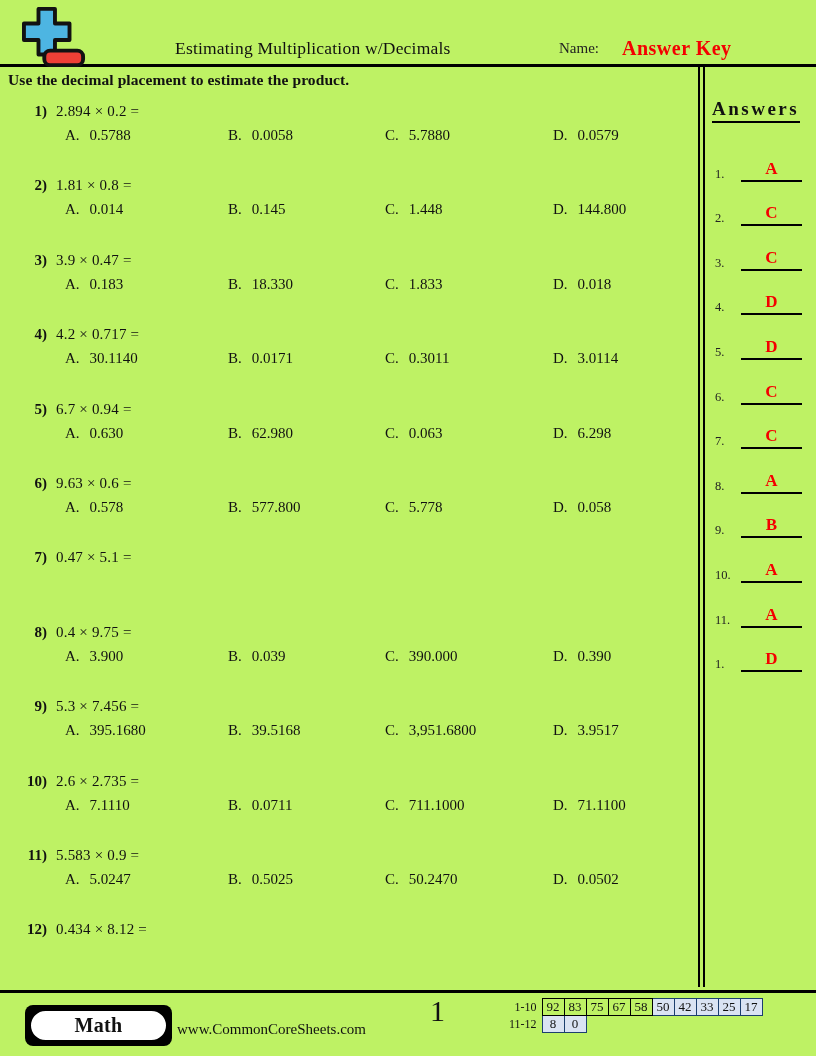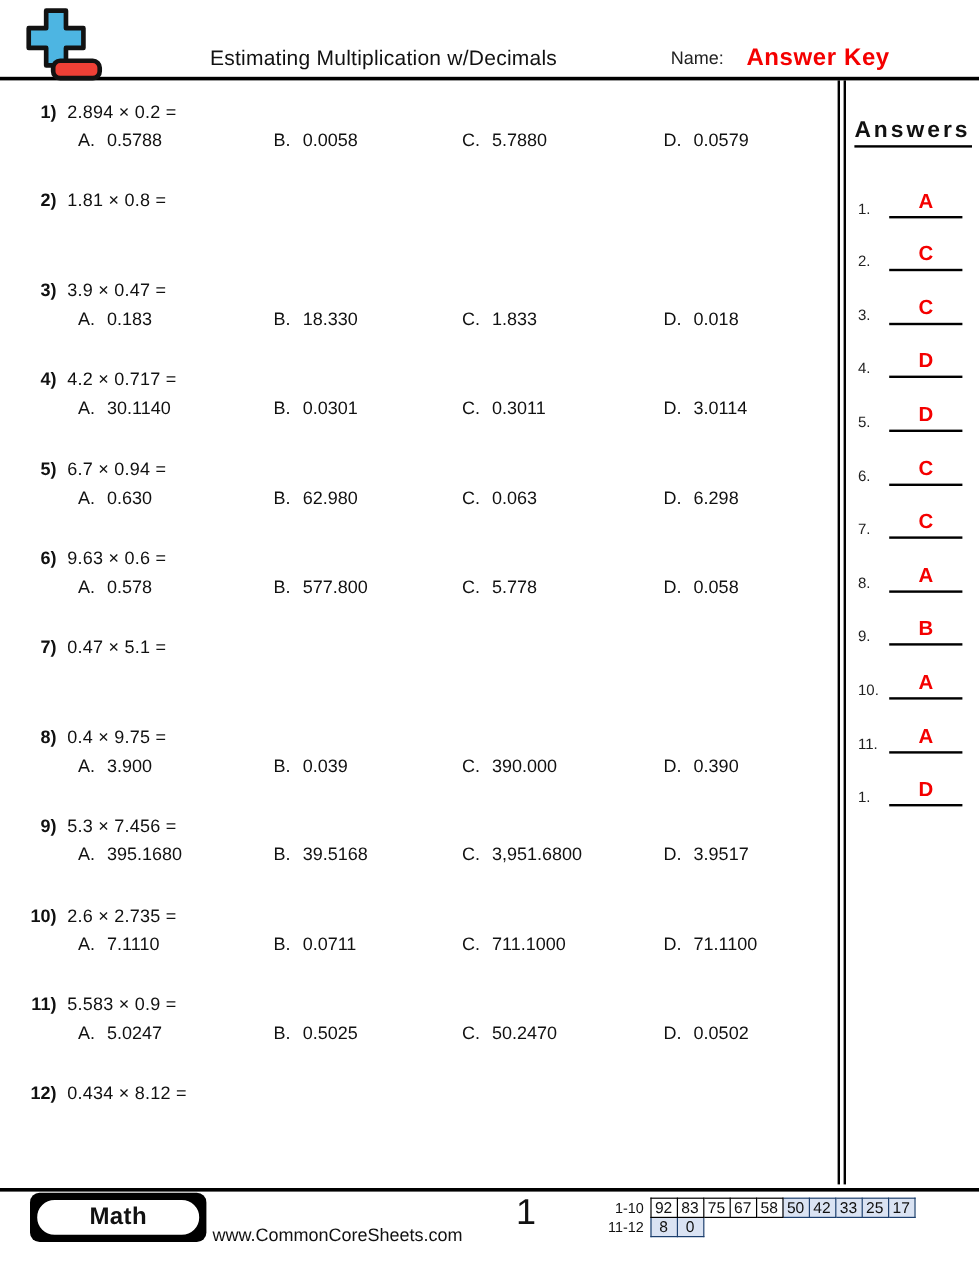--- a/index.html
+++ b/index.html
@@ -1,19 +1,19 @@
 <!DOCTYPE html>
 <html style="--accent_red: #f40000; --logo_blue: #4db5e2; --logo_red: #ee4036; --score_highlight: #dae3f3;"><head>
 <meta charset="utf-8">
 <style>
   * { margin:0; padding:0; box-sizing:border-box; }
   html,body { background:#e8e8e8; }
   .page {
-    width:816px; height:1056px; background:#ffffff; margin:0 auto;
-    font-family:Liberation Sans, sans-serif; color:#111; position:relative; overflow:hidden;
+    width:816px; height:1056px; background:#bef264; margin:0 auto;
+    font-family:Liberation Serif, serif; color:#111; position:relative; overflow:hidden;
   }
   
   .header { position:relative; height:67px; border-bottom:3px solid #000; }
   .logo { position:absolute; left:20px; top:6px; }
   .title { position:absolute; left:175px; bottom:5px; font-size:17.5px; letter-spacing:0.2px; }
   .name-label { position:absolute; left:559px; bottom:7px; font-size:15px; color:#222; }
   .name-value { position:absolute; left:622px; bottom:4px; font-size:20px; font-weight:700; color:var(--accent_red); letter-spacing:0.5px; }
   
   .body { display:flex; height:920px; }
   .main { width:698px; padding:4px 0 0 8px; }
@@ -29,21 +29,21 @@
   
   .problems { margin-top:13px; }
   .problem { height:74.4px; }
   .q-line { display:flex; font-size:15px; line-height:19px; }
   .q-num { width:48px; text-align:right; font-weight:700; padding-right:9px; flex:none; }
   .q-text { letter-spacing:0.2px;text-align:right; }
   .opts { display:grid; grid-template-columns:163px 157px 168px auto; padding-left:57px; margin-top:6px; font-size:15px; }
   .opt-l { margin-right:10px; }
   
   .footer { position:absolute; left:0; right:0; bottom:0; height:66px; border-top:3px solid #000; }
-  .math-badge { position:absolute; left:25px; top:1px; width:147px; height:41px; background:#000; border-radius:8px; }
+  .math-badge { position:absolute; left:25px; top:12px; width:147px; height:41px; background:#000; border-radius:8px; }
   .math-pill { position:absolute; left:4px; top:4px; right:4px; bottom:4px; background:#fff; border:2px solid #000; border-radius:18px; display:flex; align-items:center; justify-content:center; font-size:20px; font-weight:700; letter-spacing:0.3px; }
   .website { position:absolute; left:177px; top:28px; font-size:15px; }
   .page-num { position:absolute; left:430px; top:1px; font-size:30px; }
   .score { position:absolute; left:502px; top:5px; border-collapse:collapse; font-size:13px; }
   .score td { border:1.6px solid #000; width:22px; height:16px; text-align:center; padding:0 1px; }
   .score td.slabel { border:none; font-size:12px; text-align:right; padding-right:5px; width:40px; white-space:nowrap; }
   .score td[data-hl="true"] { background:var(--score_highlight); border-color:#1c3f6e; }
 </style>
 </head>
 <body>
@@ -58,20 +58,21 @@
       </svg>
     </div>
     <div class="title">Estimating Multiplication w/Decimals</div>
     <div class="name-label">Name:</div>
     <div class="name-value">Answer Key</div>
   </div>
 
   <div class="body">
 
     <div class="main">
+      <div class="instruction">Use the decimal placement to estimate the product.</div>
 
       <div class="problems">
 
           <div class="problem">
             <div class="q-line">
               <span class="q-num">1)</span>
               <span class="q-text">2.894 × 0.2 =</span>
             </div>
             <div class="opts">
               <span class="opt"><span class="opt-l">A.</span><span class="opt-v">0.5788</span></span>
@@ -79,20 +80,26 @@
               <span class="opt"><span class="opt-l">C.</span><span class="opt-v">5.7880</span></span>
               <span class="opt"><span class="opt-l">D.</span><span class="opt-v">0.0579</span></span>
             </div>
           </div>
 
           <div class="problem">
             <div class="q-line">
               <span class="q-num">2)</span>
               <span class="q-text">1.81 × 0.8 =</span>
             </div>
+            <div class="opts">
+              <span class="opt"><span class="opt-l">A.</span><span class="opt-v">0.014</span></span>
+              <span class="opt"><span class="opt-l">B.</span><span class="opt-v">0.145</span></span>
+              <span class="opt"><span class="opt-l">C.</span><span class="opt-v">1.448</span></span>
+              <span class="opt"><span class="opt-l">D.</span><span class="opt-v">144.800</span></span>
+            </div>
           </div>
 
           <div class="problem">
             <div class="q-line">
               <span class="q-num">3)</span>
               <span class="q-text">3.9 × 0.47 =</span>
             </div>
             <div class="opts">
               <span class="opt"><span class="opt-l">A.</span><span class="opt-v">0.183</span></span>
               <span class="opt"><span class="opt-l">B.</span><span class="opt-v">18.330</span></span>
@@ -101,21 +108,21 @@
             </div>
           </div>
 
           <div class="problem">
             <div class="q-line">
               <span class="q-num">4)</span>
               <span class="q-text">4.2 × 0.717 =</span>
             </div>
             <div class="opts">
               <span class="opt"><span class="opt-l">A.</span><span class="opt-v">30.1140</span></span>
-              <span class="opt"><span class="opt-l">B.</span><span class="opt-v">0.0301</span></span>
+              <span class="opt"><span class="opt-l">B.</span><span class="opt-v">0.0171</span></span>
               <span class="opt"><span class="opt-l">C.</span><span class="opt-v">0.3011</span></span>
               <span class="opt"><span class="opt-l">D.</span><span class="opt-v">3.0114</span></span>
             </div>
           </div>
 
           <div class="problem">
             <div class="q-line">
               <span class="q-num">5)</span>
               <span class="q-text">6.7 × 0.94 =</span>
             </div>

